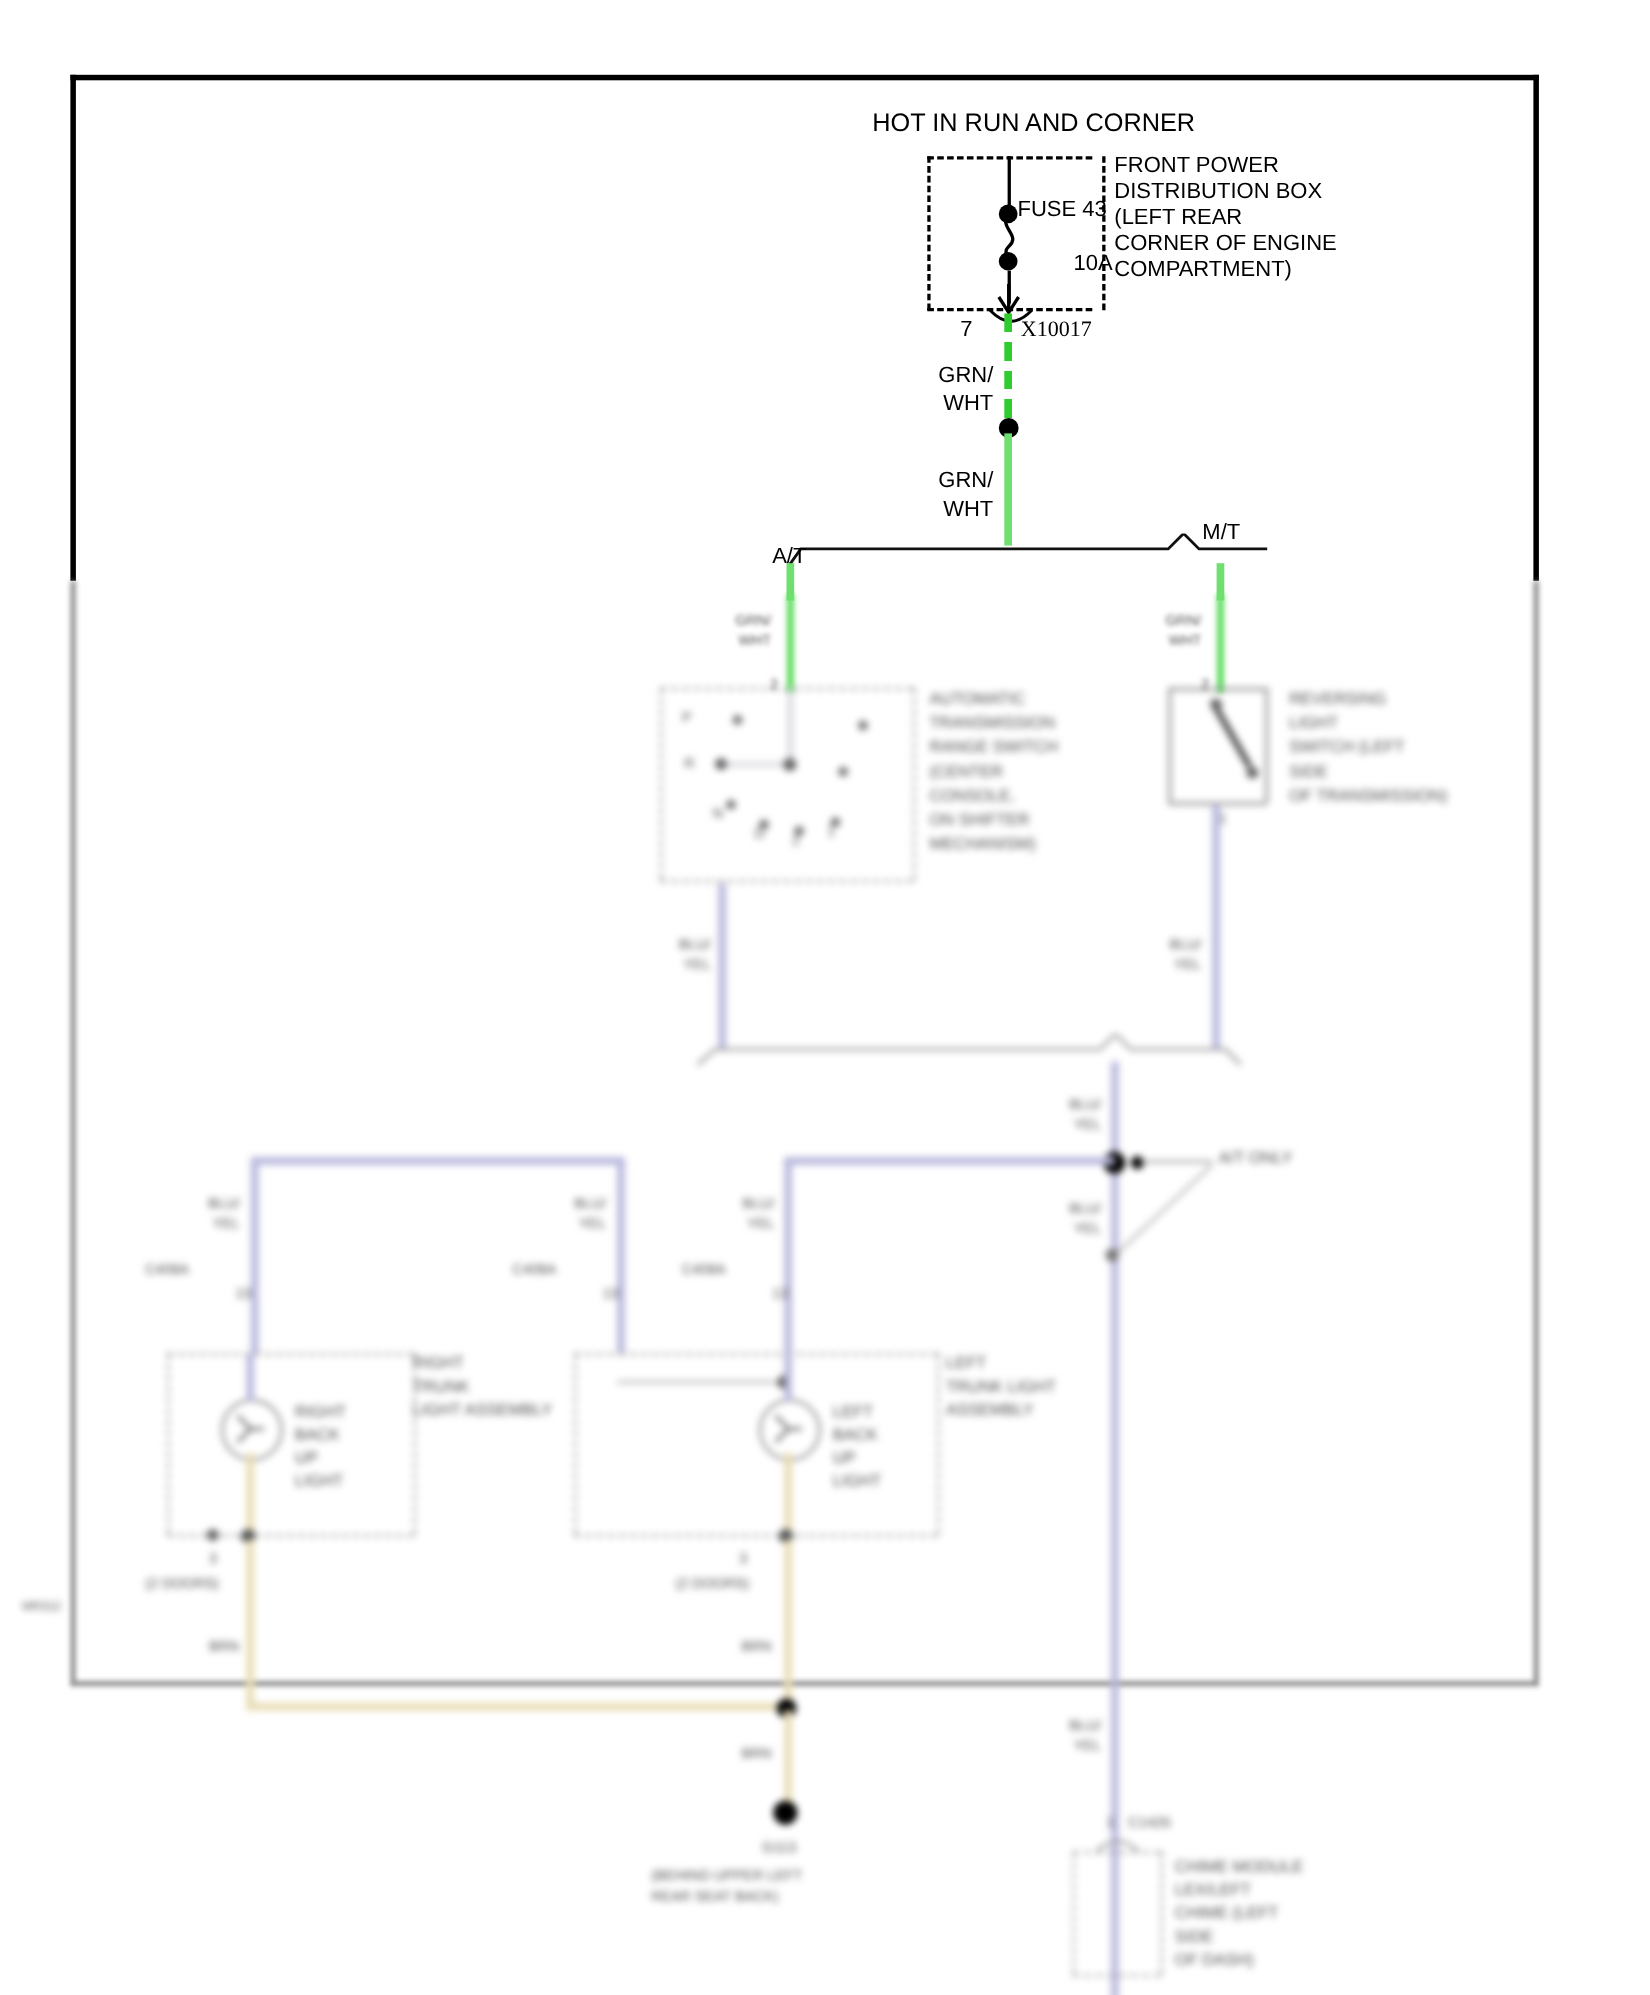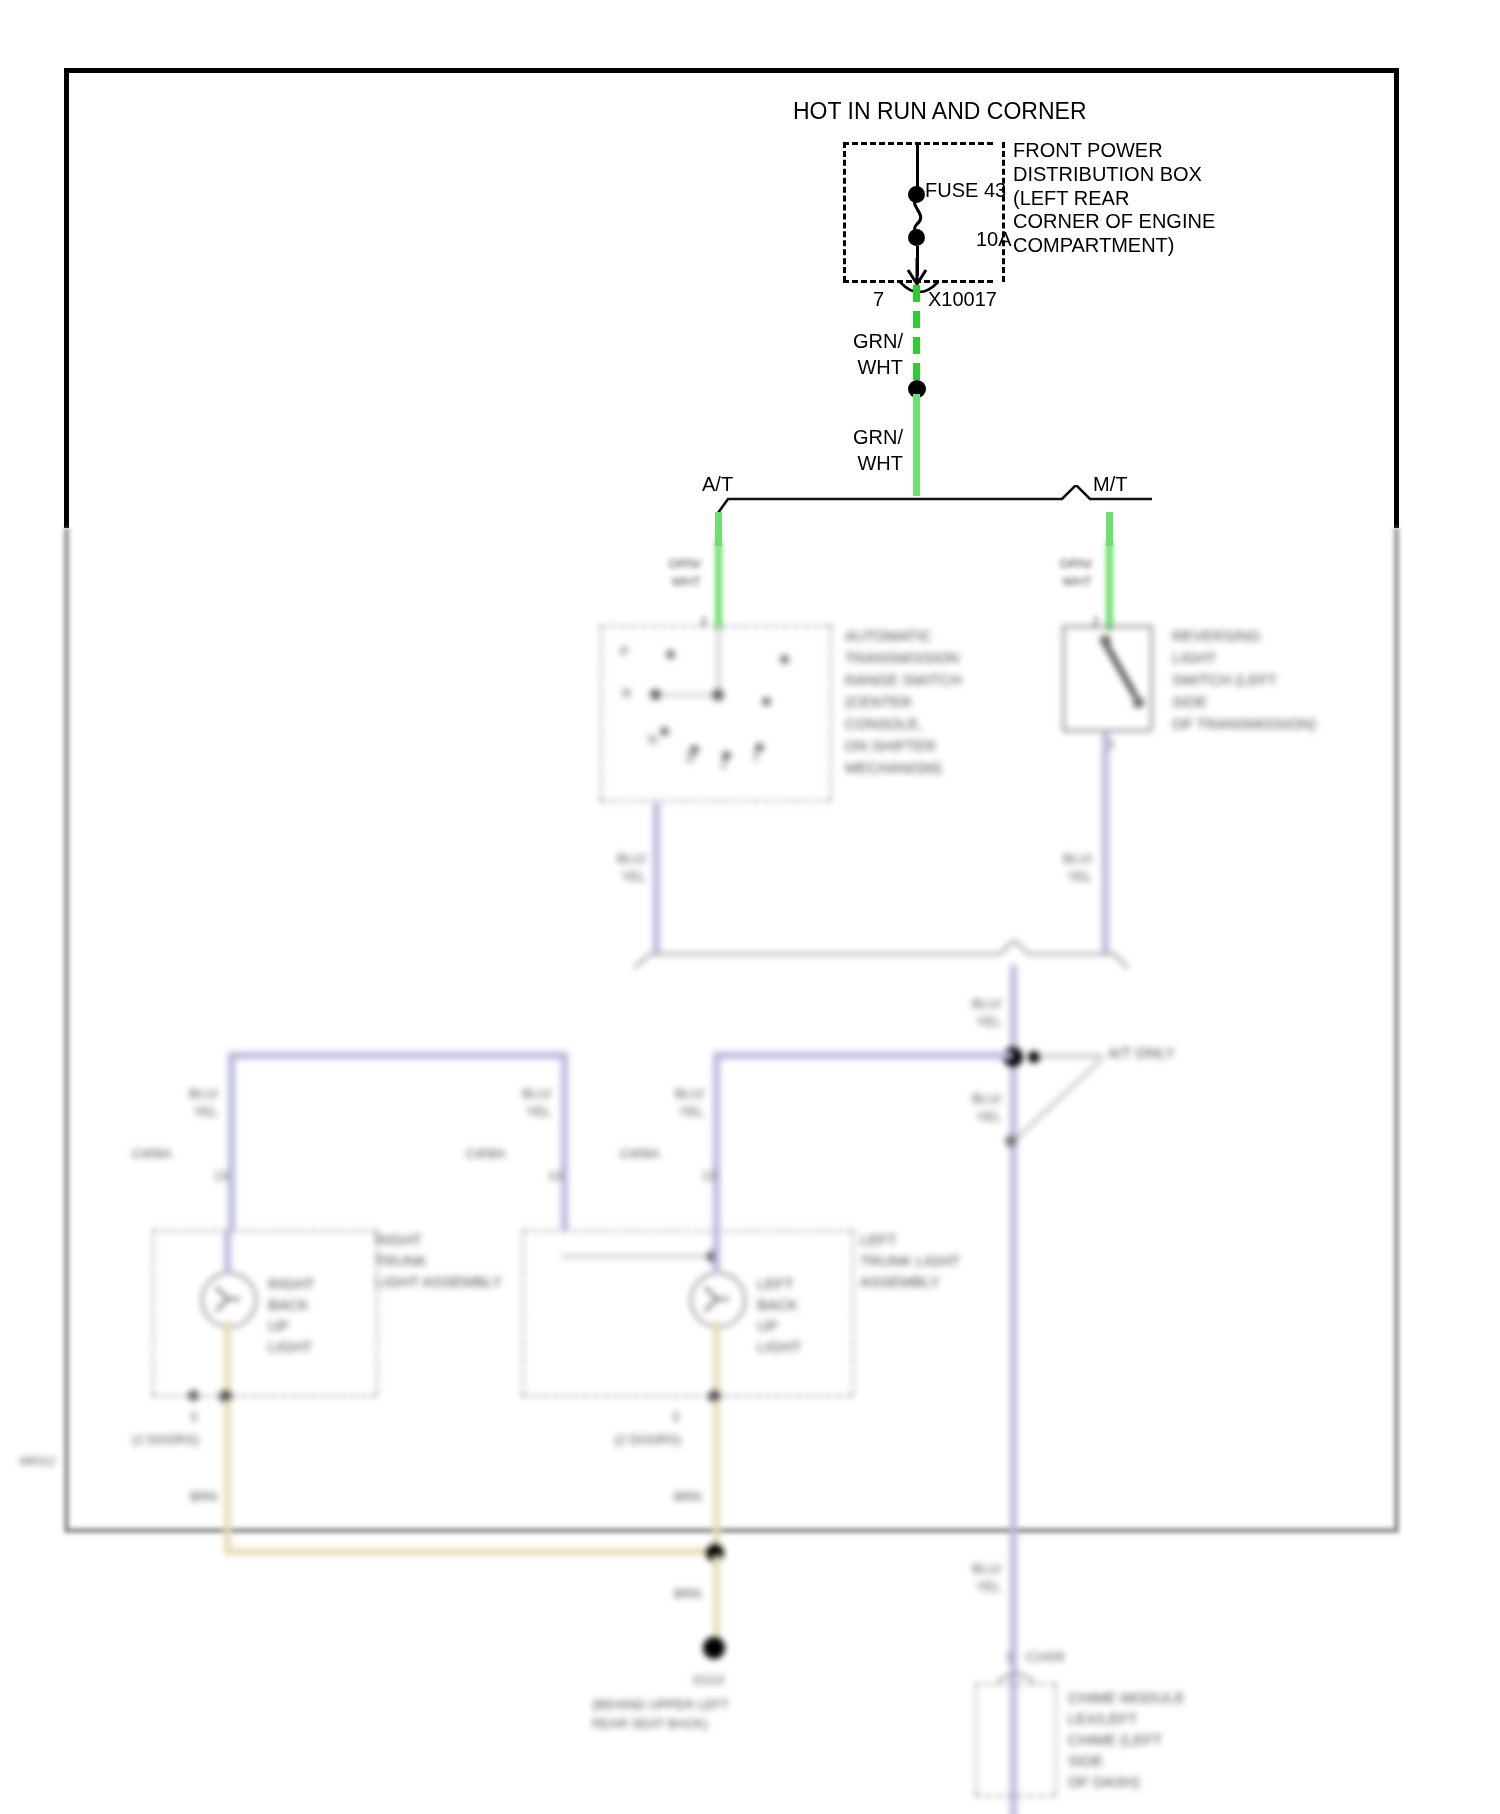--- a/index.html
+++ b/index.html
@@ -98,37 +98,37 @@
       <path d="M12 0 L12 22 M3 12 L12 26 L21 12" stroke="#000" stroke-width="3" fill="none"></path>
     </svg>
 
     <div class="t" style="left:1013px;top:139px;line-height:23.8px;"><span>FRONT POWER</span><br><span>DISTRIBUTION BOX</span><br><span>(LEFT REAR</span><br><span>CORNER OF ENGINE</span><br><span>COMPARTMENT)</span></div>
 
     <svg style="position:absolute;left:898px;top:282px;" width="42" height="18">
       <path d="M2 0 Q 21 20, 40 0" stroke="#000" stroke-width="2.6" fill="none"></path>
     </svg>
 
     <div class="t" style="left:873px;top:288px;">7</div>
-    <div class="t" style="left:928px;top:288px;">X10017</div>
+    <div class="t" style="left:928px;top:288px;font-family:Liberation Serif, serif;">X10017</div>
 
     <div class="w-grn" style="left:913px;top:285px;height:100px;"></div>
 
     <div class="t" style="left:843px;top:328px;line-height:26px;text-align:right;width:60px;"><span>GRN/</span><br><span>WHT</span></div>
 
     <div class="dot" style="left:908px;top:380px;width:18px;height:18px;"></div>
 
     <div class="w-grn-solid" style="left:913px;top:394px;height:102px;"></div>
 
     <div class="t" style="left:843px;top:424px;line-height:26px;text-align:right;width:60px;"><span>GRN/</span><br><span>WHT</span></div>
 
     <svg style="position:absolute;left:700px;top:485px;" width="460" height="30">
       <path d="M18 28 L28 14 L362 14 L376 0 L390 14 L452 14" stroke="#111" stroke-width="2.6" fill="none"></path>
     </svg>
 
-    <div class="t" style="left:702px;top:473px;">A/T</div>
+    <div class="t" style="left:702px;top:495px;">A/T</div>
     <div class="t" style="left:1093px;top:473px;">M/T</div>
 
     <div class="w-grn-solid" style="left:715px;top:512px;height:34px;"></div>
     <div class="w-grn-solid" style="left:1106px;top:512px;height:34px;"></div>
   </div>
 
   <div class="z-b1">
 
     <div class="w-grn-solid" style="left:715px;top:85px;height:90px;"></div>
     <div class="w-grn-solid" style="left:1106px;top:85px;height:90px;"></div>

